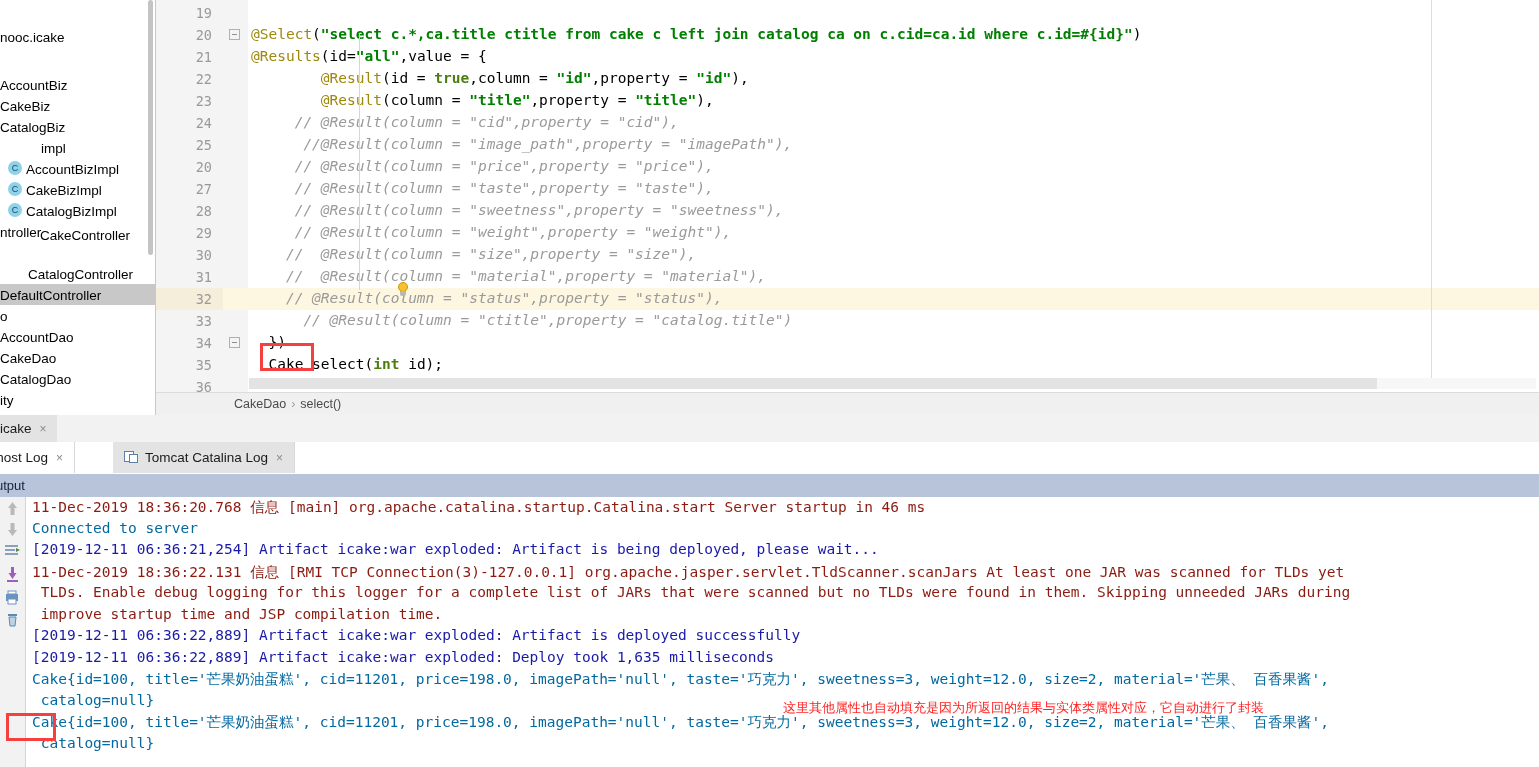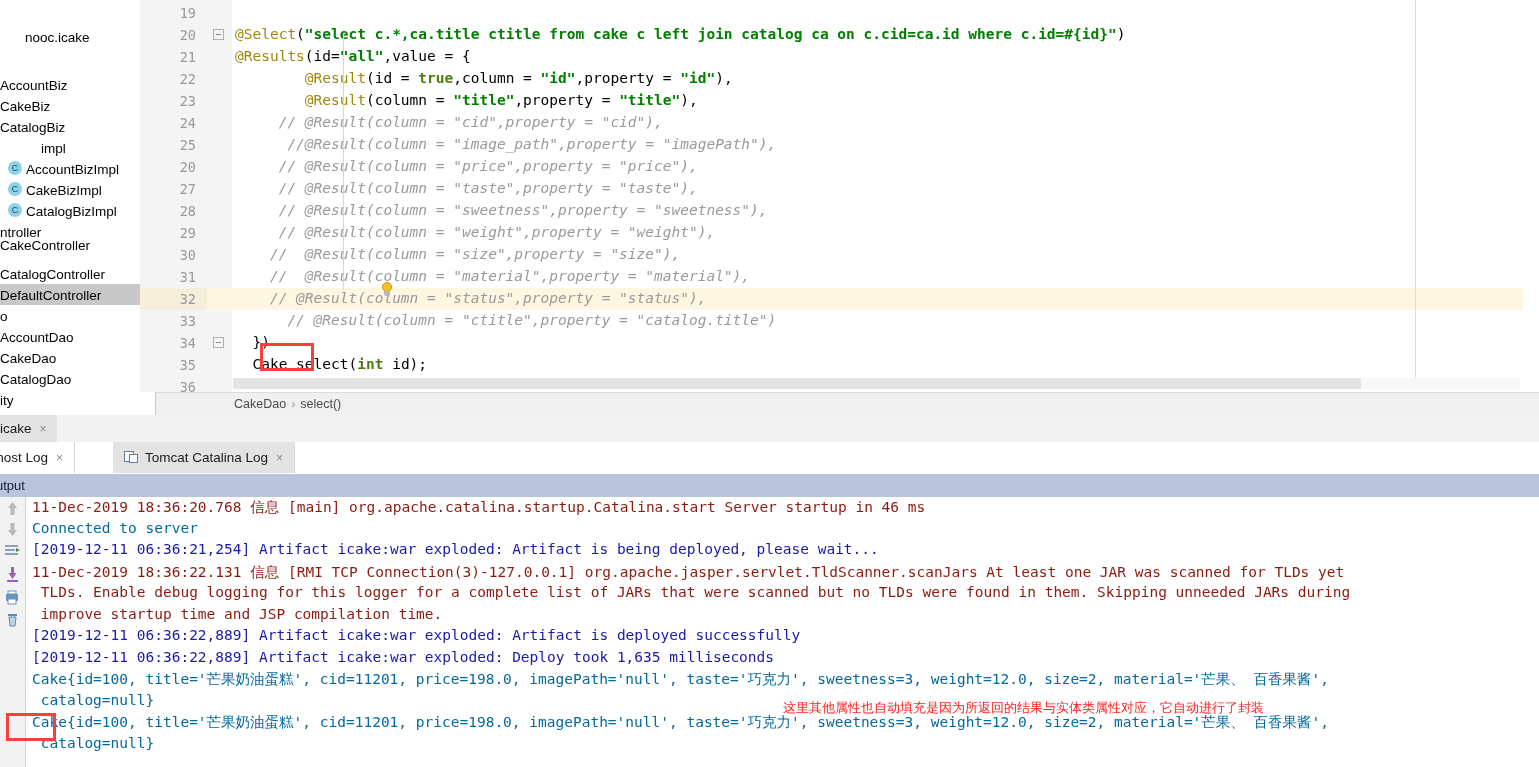--- a/index.html
+++ b/index.html
@@ -58,21 +58,21 @@
     top: 0px;
     width: 5px;
     height: 255px;
     background: #c4c4c4;
     border-radius: 3px;
   }
 
   
   #editor {
     position: absolute;
-    left: 140px; top: 0;
+    left: 156px; top: 0;
     width: 1383px; height: 392px;
     background: #ffffff;
     overflow: hidden;
   }
   #gutter {
     position: absolute;
     left: 0; top: 0;
     width: 67px; height: 392px;
     background: #f4f4f4;
     border-right: 1px solid #e4e4e4;
@@ -347,31 +347,31 @@
     box-sizing: border-box;
   }
 </style>
 </head>
 <body>
 
 <div id="root">
 
   <div id="project-tree">
     <div id="tree-rows">
-        <div class="tree-row" style="top: 26px; padding-left: 25px;"><span style="display:inline-block;width:0px"></span><span class="tree-label">nooc.icake</span></div>
+        <div class="tree-row" style="top: 26px;"><span style="display:inline-block;width:0px"></span><span class="tree-label">nooc.icake</span></div>
         <div class="tree-row" style="top: 74px;"><span style="display:inline-block;width:0px"></span><span class="tree-label">AccountBiz</span></div>
         <div class="tree-row" style="top: 95px;"><span style="display:inline-block;width:0px"></span><span class="tree-label">CakeBiz</span></div>
         <div class="tree-row" style="top: 116px;"><span style="display:inline-block;width:0px"></span><span class="tree-label">CatalogBiz</span></div>
         <div class="tree-row" style="top: 137px; padding-left: 41px;"><span style="display:inline-block;width:0px"></span><span class="tree-label">impl</span></div>
         <div class="tree-row" style="top: 158px;"><span style="display:inline-block;width:8px"></span><span class="cls-icon">C</span><span class="tree-label">AccountBizImpl</span></div>
         <div class="tree-row" style="top: 179px;"><span style="display:inline-block;width:8px"></span><span class="cls-icon">C</span><span class="tree-label">CakeBizImpl</span></div>
         <div class="tree-row" style="top: 200px;"><span style="display:inline-block;width:8px"></span><span class="cls-icon">C</span><span class="tree-label">CatalogBizImpl</span></div>
         <div class="tree-row" style="top: 221px;"><span style="display:inline-block;width:0px"></span><span class="tree-label">ntroller</span></div>
-        <div class="tree-row" style="top: 234px;"><span style="display:inline-block;width:0px"></span><span class="tree-label">CakeController</span></div>
-        <div class="tree-row" style="top: 263px;"><span style="display:inline-block;width:0px"></span><span class="tree-label">CatalogController</span></div>
+        <div class="tree-row" style="top: 224px; padding-left: 40px;"><span style="display:inline-block;width:0px"></span><span class="tree-label">CakeController</span></div>
+        <div class="tree-row" style="top: 263px; margin-left: 28px;"><span style="display:inline-block;width:0px"></span><span class="tree-label">CatalogController</span></div>
         <div class="tree-row selected" style="top: 284px;"><span style="display:inline-block;width:0px"></span><span class="tree-label">DefaultController</span></div>
         <div class="tree-row" style="top: 305px;"><span style="display:inline-block;width:0px"></span><span class="tree-label">o</span></div>
         <div class="tree-row" style="top: 326px;"><span style="display:inline-block;width:0px"></span><span class="tree-label">AccountDao</span></div>
         <div class="tree-row" style="top: 347px;"><span style="display:inline-block;width:0px"></span><span class="tree-label">CakeDao</span></div>
         <div class="tree-row" style="top: 368px;"><span style="display:inline-block;width:0px"></span><span class="tree-label">CatalogDao</span></div>
         <div class="tree-row" style="top: 389px;"><span style="display:inline-block;width:0px"></span><span class="tree-label">ity</span></div>
       </div>
     <div id="tree-scroll"></div>
   </div>
 

